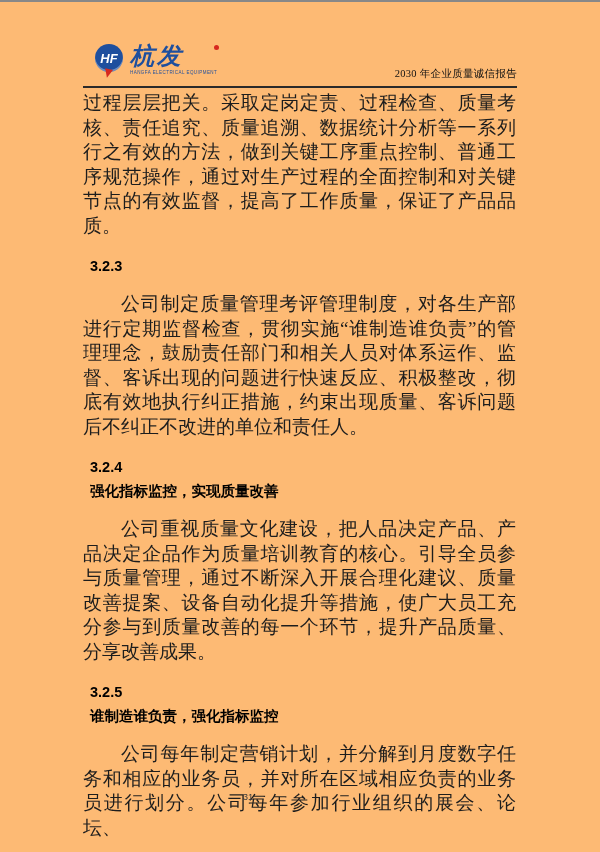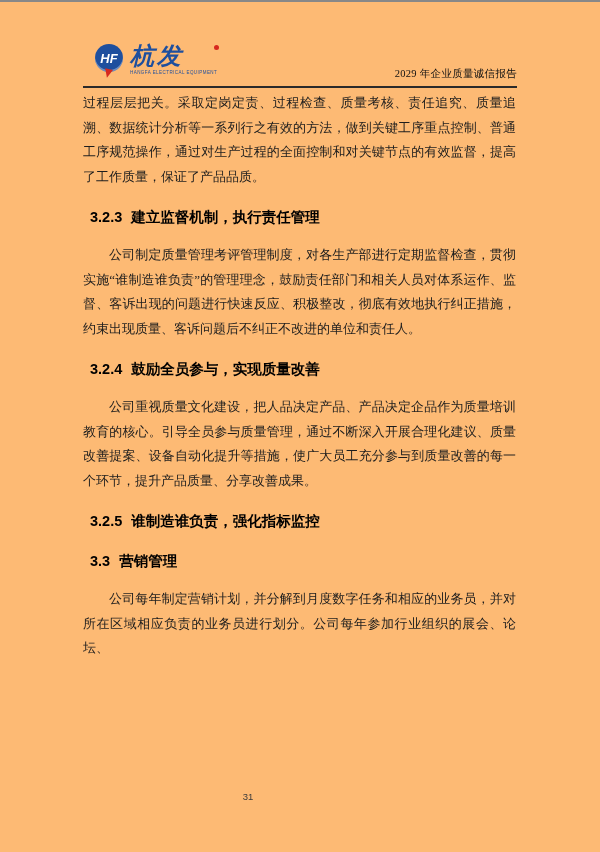--- a/index.html
+++ b/index.html
@@ -47,30 +47,31 @@
   .doc-title {
     position:absolute; right:0; bottom:5px;
     font-size:10.5px; color:#111111; letter-spacing:0.3px; white-space:nowrap;
   }
 
   
   .content {
     position:absolute; top:89px; left:83px; width:433px; color:#1d1d1d;
   }
   .content p {
-    margin:0; font-size:13px; line-height:24.5px;
+    margin:0; font-size:19px; line-height:24.5px;
     text-align:justify; text-justify:inter-ideograph; text-indent:2em;
   }
   .content p.no-indent { text-indent:0; }
   .content h3 {
     display:flex; align-items:flex-start;
     margin:16px 0 14px 0; padding-left:7px;
     font-family:"Liberation Sans", sans-serif;
     font-size:14.5px; line-height:24px; font-weight:bold; color:#000000;
     white-space:nowrap;
+    flex-direction:column;
   }
   .h-num { margin-right:9px; }
 
   
   .footer {
     position:absolute; top:789px; left:0; width:496px; text-align:center;
     font-family:"Liberation Sans", sans-serif; font-size:9.5px; color:#3a3a3a;
   }
 </style>
 </head>
@@ -85,47 +86,42 @@
         <span class="logo-tail"></span>
       </div>
       <div class="logo-text">
         <div class="brand">
           <span>杭发</span>
           <span class="brand-dot"></span>
         </div>
         <div class="caption">HANGFA ELECTRICAL EQUIPMENT</div>
       </div>
     </div>
-    <div class="doc-title">2029 年企业质量诚信报告</div>
+    <div class="doc-title">2030 年企业质量诚信报告</div>
   </div>
 
   <div class="content">
     <p class="no-indent">过程层层把关。采取定岗定责、过程检查、质量考核、责任追究、质量追溯、数据统计分析等一系列行之有效的方法，做到关键工序重点控制、普通工序规范操作，通过对生产过程的全面控制和对关键节点的有效监督，提高了工作质量，保证了产品品质。</p>
 
     <h3>
       <span class="h-num">3.2.3</span>
-      <span>建立监督机制，执行责任管理</span>
     </h3>
     <p>公司制定质量管理考评管理制度，对各生产部进行定期监督检查，贯彻实施“谁制造谁负责”的管理理念，鼓励责任部门和相关人员对体系运作、监督、客诉出现的问题进行快速反应、积极整改，彻底有效地执行纠正措施，约束出现质量、客诉问题后不纠正不改进的单位和责任人。</p>
 
     <h3>
       <span class="h-num">3.2.4</span>
-      <span>鼓励全员参与，实现质量改善</span>
+      <span>强化指标监控，实现质量改善</span>
     </h3>
     <p>公司重视质量文化建设，把人品决定产品、产品决定企品作为质量培训教育的核心。引导全员参与质量管理，通过不断深入开展合理化建议、质量改善提案、设备自动化提升等措施，使广大员工充分参与到质量改善的每一个环节，提升产品质量、分享改善成果。</p>
 
     <h3>
       <span class="h-num">3.2.5</span>
       <span>谁制造谁负责，强化指标监控</span>
     </h3>
 
-    <h3>
-      <span class="h-num">3.3</span>
-      <span>营销管理</span>
-    </h3>
     <p>公司每年制定营销计划，并分解到月度数字任务和相应的业务员，并对所在区域相应负责的业务员进行划分。公司每年参加行业组织的展会、论坛、</p>
   </div>
 
   <div class="footer">
     <span>31</span>
   </div>
 
 </div>
 
 </body></html>

